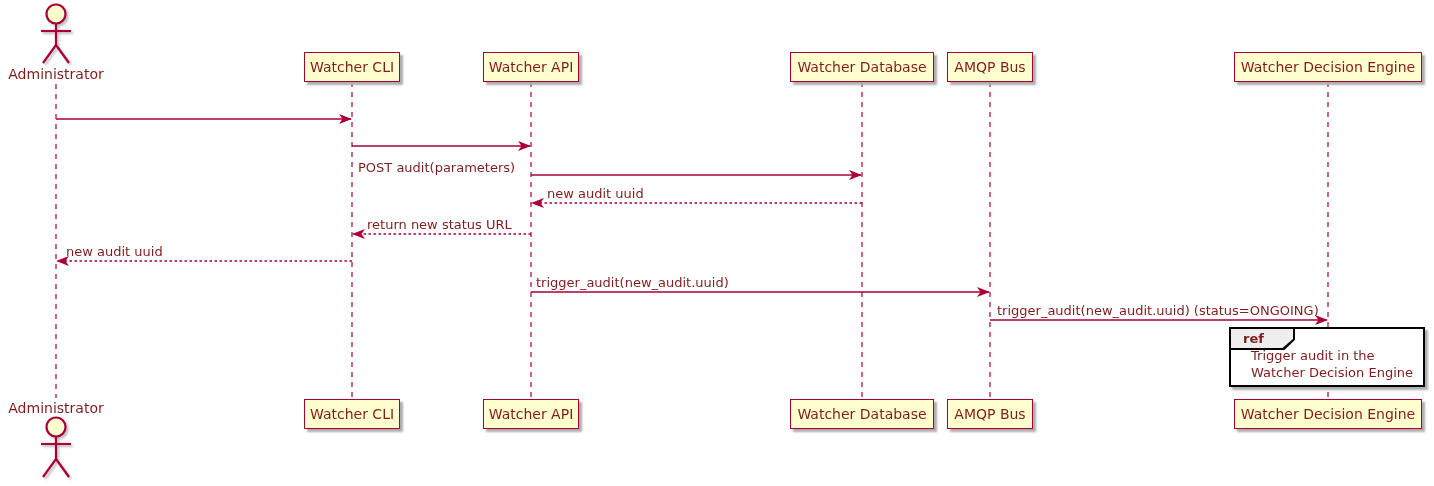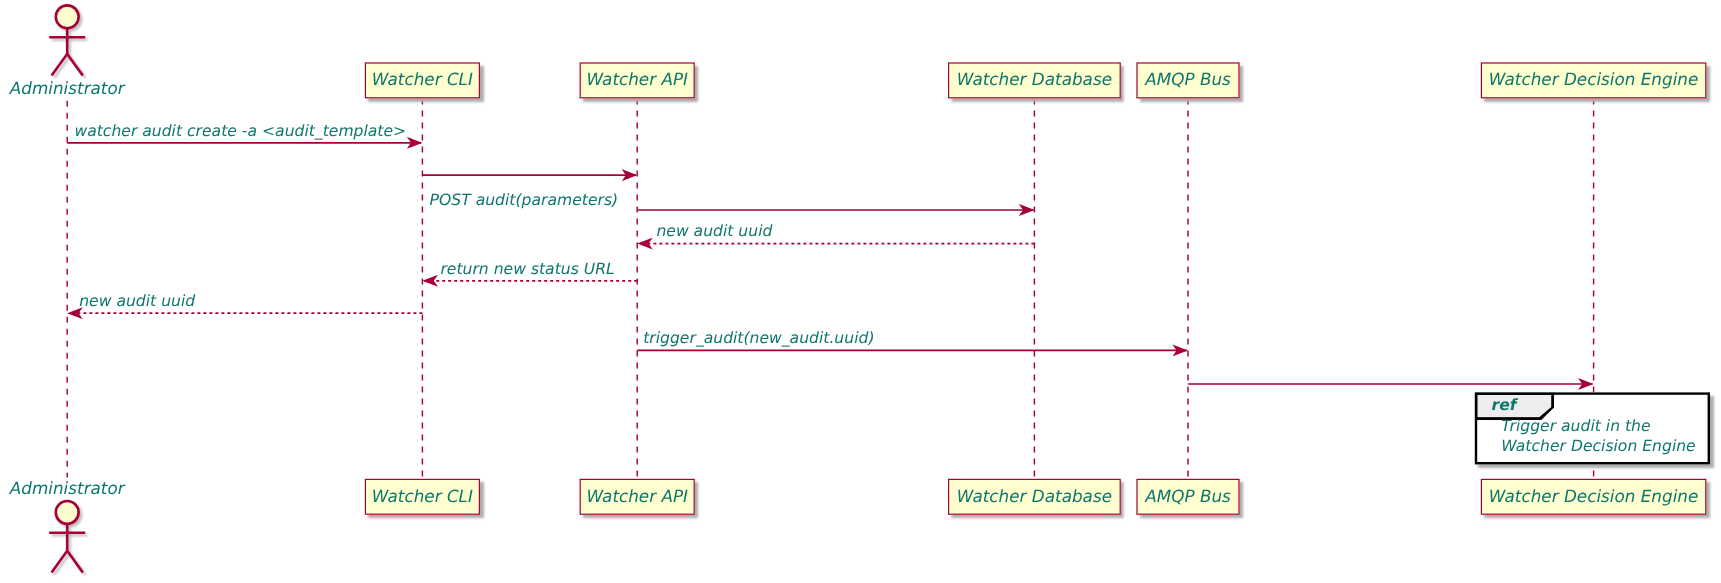--- a/index.html
+++ b/index.html
@@ -1,20 +1,19 @@
 <!DOCTYPE html>
 <html><head>
 <meta charset="utf-8">
 <style>
   html,body { margin:0; padding:0; background:#ffffff; }
   #stage {
     position:relative; width:1434px; height:486px; background:#ffffff;
-    font-family:"DejaVu Sans","Liberation Sans",sans-serif; color:#0f766e;
+    font-family:"DejaVu Sans","Liberation Sans",sans-serif; color:#7f1d1d;
     overflow:hidden;
-    font-style:italic;
   }
   svg.layer { position:absolute; left:0; top:0; width:1434px; height:486px; }
   .pbox {
     position:absolute; height:30px; box-sizing:border-box;
     background:#FEFECE; border:1.6px solid #A80036;
     box-shadow:3px 3px 2px #adadad;
     display:flex; align-items:center; justify-content:center;
     font-size:14px; white-space:nowrap; padding:12px 5px;
   }
   .actor-label {
@@ -97,26 +96,26 @@
   </svg>
 
   <div class="actor-label" style="left:-4px; top:66px;">Administrator</div>
 
   <div class="pbox" style="left:304px; top:52px; width:96px;">Watcher CLI</div>
   <div class="pbox" style="left:483px; top:52px; width:96px;">Watcher API</div>
   <div class="pbox" style="left:790px; top:52px; width:144px;">Watcher Database</div>
   <div class="pbox" style="left:947px; top:52px; width:86px;">AMQP Bus</div>
   <div class="pbox" style="left:1234px; top:52px; width:188px;">Watcher Decision Engine</div>
 
-  <div class="msg-label" style="left:62px;  top:103px;">watcher audit create -a &lt;audit_template&gt;</div>
   <div class="msg-label" style="left:358px; top:130px;margin-top:31px;">POST audit(parameters)</div>
   <div class="msg-label" style="left:547px; top:187px;">new audit uuid</div>
   <div class="msg-label" style="left:367px; top:218px;">return new status URL</div>
   <div class="msg-label" style="left:66px;  top:245px;">new audit uuid</div>
   <div class="msg-label" style="left:536px; top:276px;text-align:right;">trigger_audit(new_audit.uuid)</div>
+  <div class="msg-label" style="left:997px; top:304px;">trigger_audit(new_audit.uuid) (status=ONGOING)</div>
 
   <div class="ref-box">
     <div class="ref-tab">
       <div class="ref-tab-inner">ref</div>
     </div>
     <div class="ref-body">
       <div>Trigger audit in the</div>
       <div>Watcher Decision Engine</div>
     </div>
   </div>

